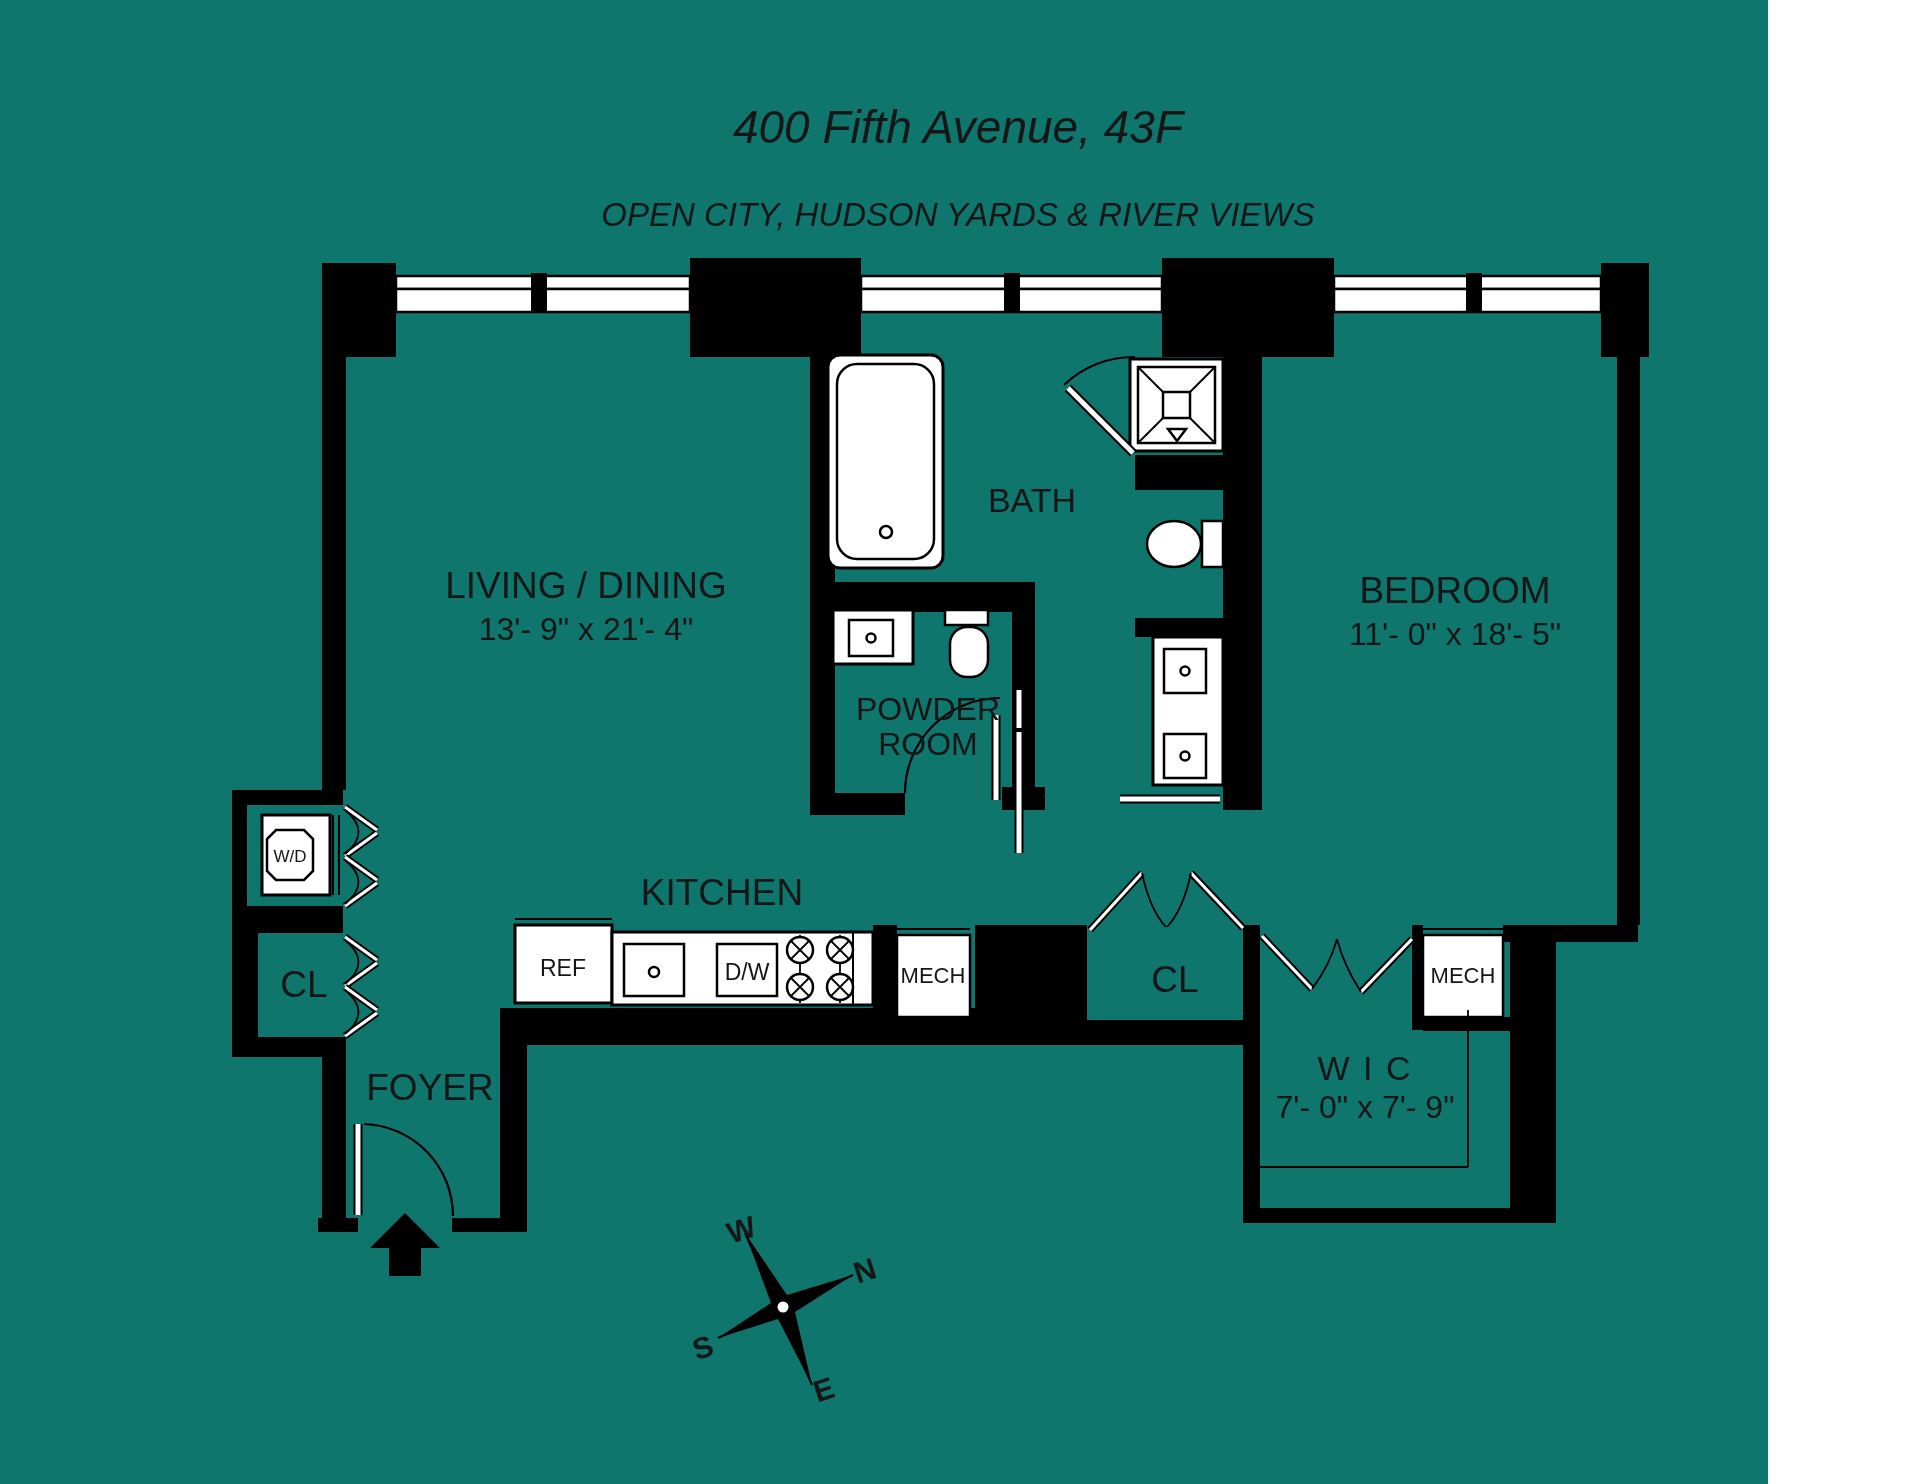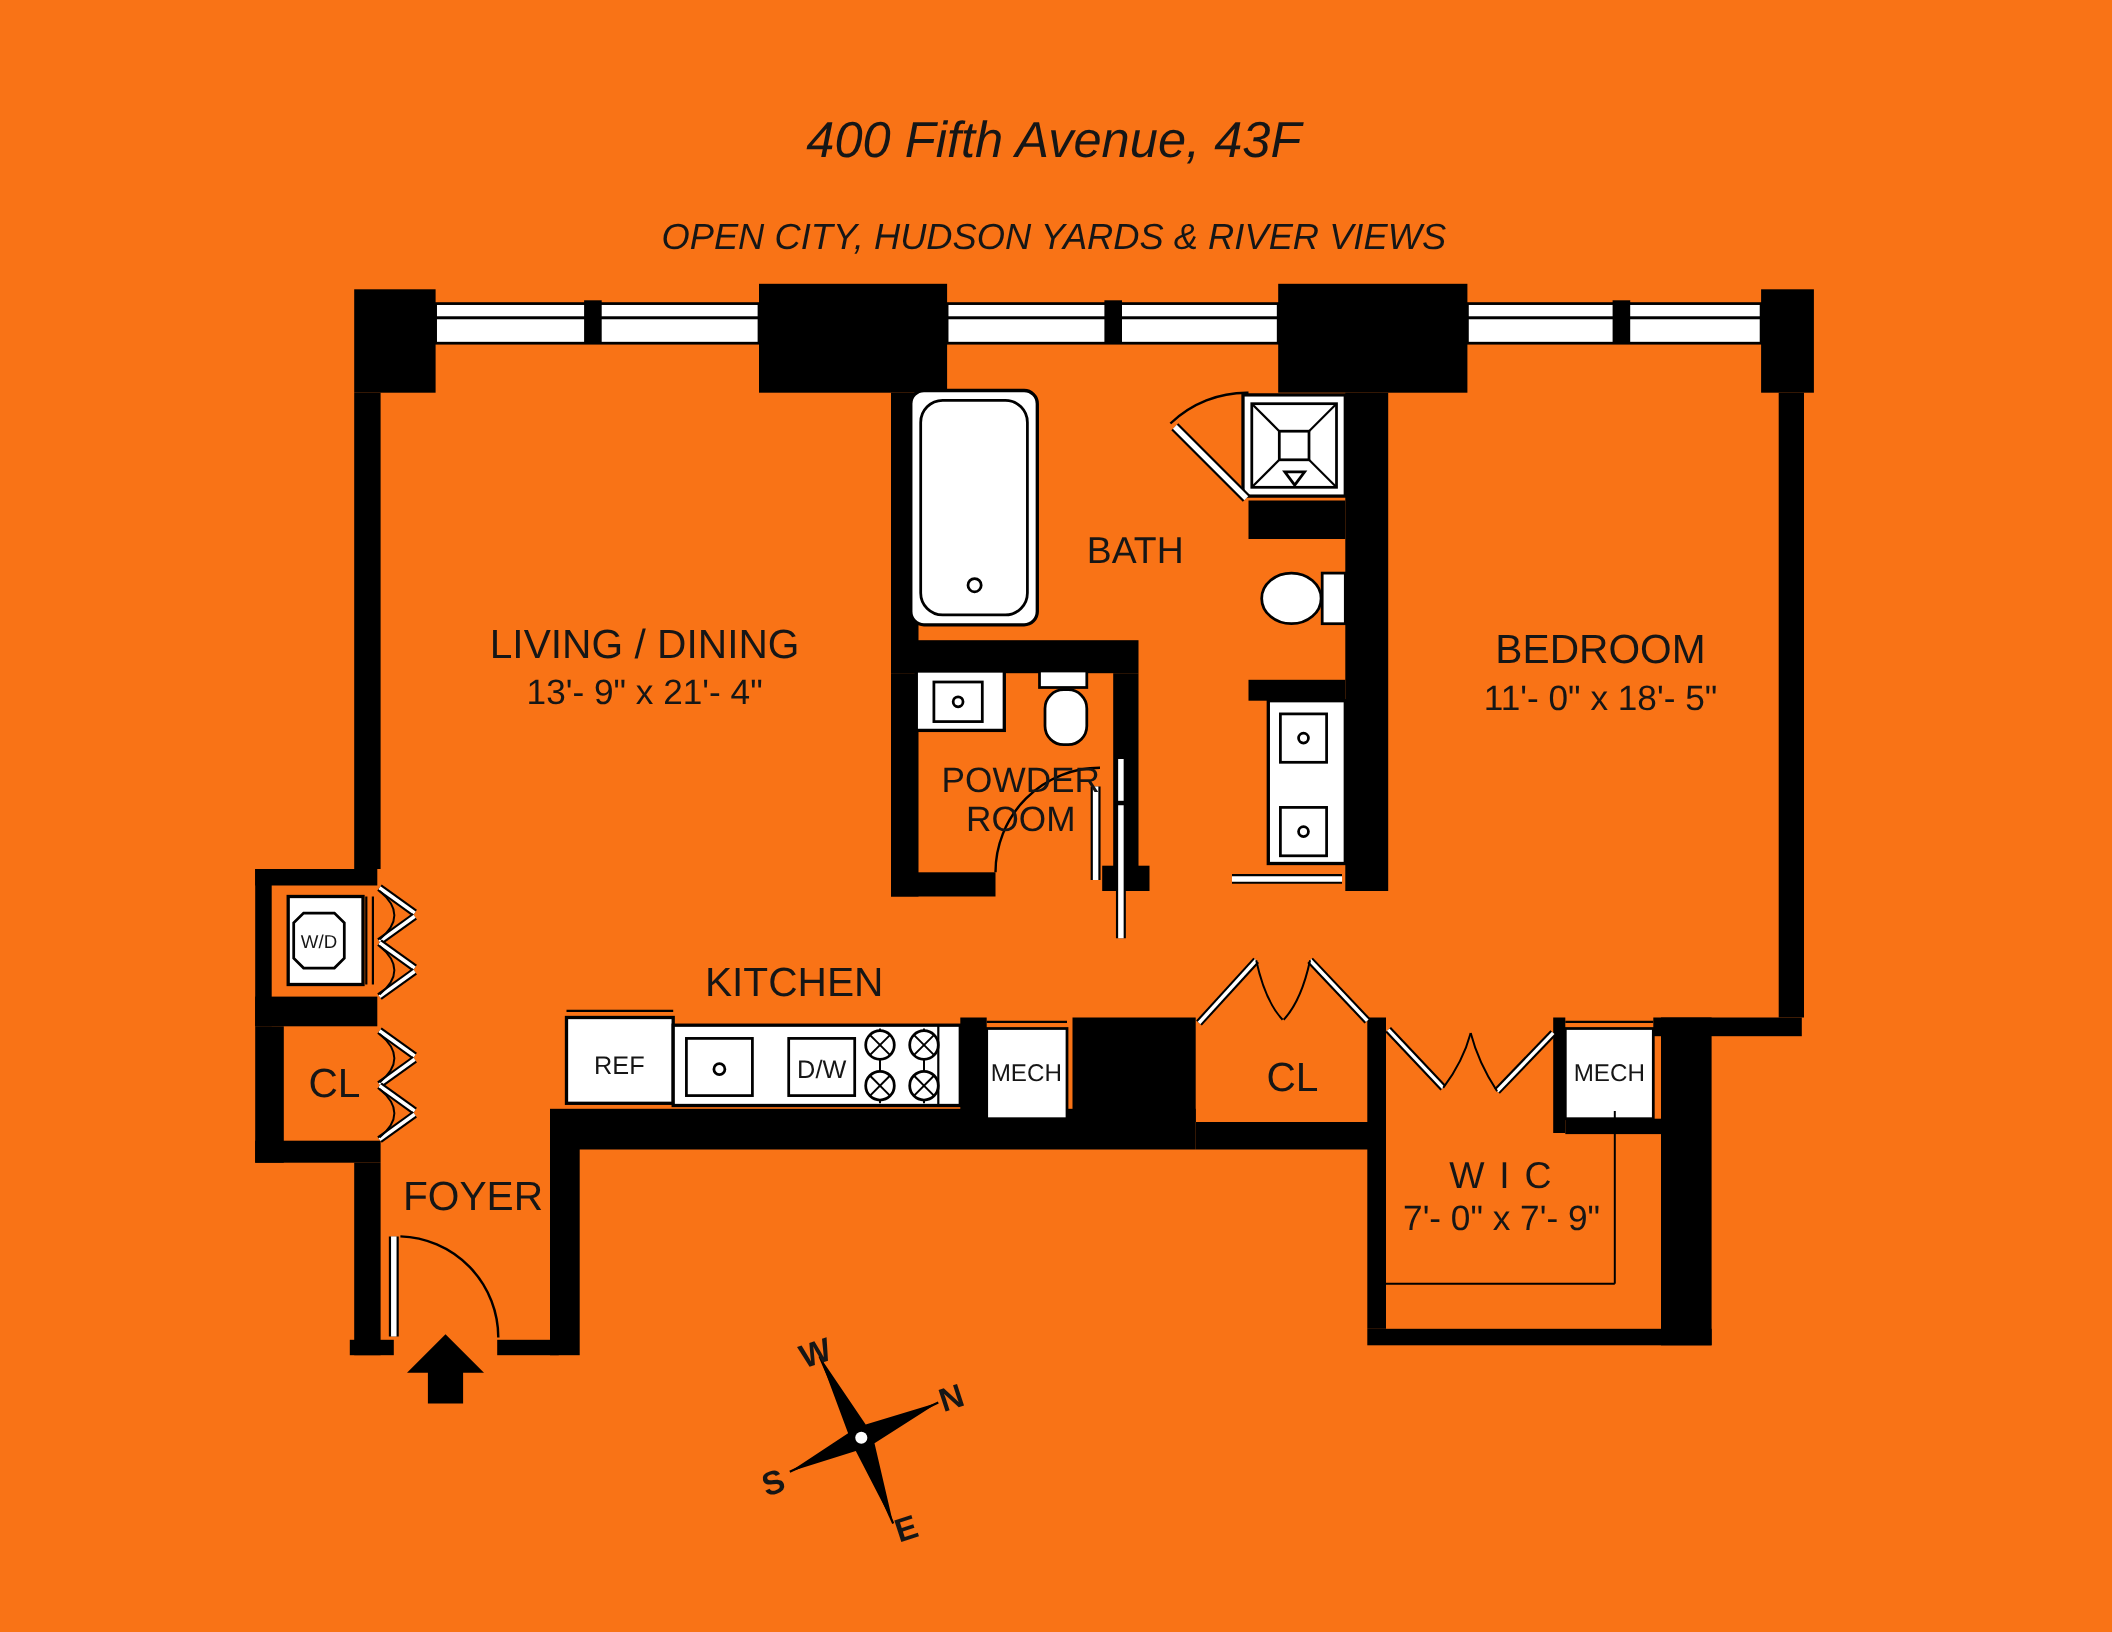--- a/index.html
+++ b/index.html
@@ -1,16 +1,16 @@
 <!DOCTYPE html>
 <html><head>
 <meta charset="utf-8">
 <style>
   html,body{margin:0;padding:0;background:#ffffff;}
-  .page{width:1920px;height:1484px;background:#f97316;position:relative;overflow:hidden;}
+  .page{width:1768px;height:1484px;background:#0f766e;position:relative;overflow:hidden;}
   svg{display:block;}
   .wall{fill:#000000;stroke:none;}
   .win{fill:#ffffff;stroke:#000000;stroke-width:2.5;}
   .fx{fill:#ffffff;stroke:#000000;stroke-width:3;}
   .fx2{fill:#ffffff;stroke:#000000;stroke-width:2.5;}
   .ln{fill:none;stroke:#000000;stroke-width:2;}
   .ln15{fill:none;stroke:#000000;stroke-width:1.8;}
   .leafB{fill:none;stroke:#000000;stroke-width:9;stroke-linecap:butt;}
   .leafW{fill:none;stroke:#ffffff;stroke-width:5;stroke-linecap:butt;}
   .bifB{fill:none;stroke:#000000;stroke-width:7;stroke-linecap:butt;}

